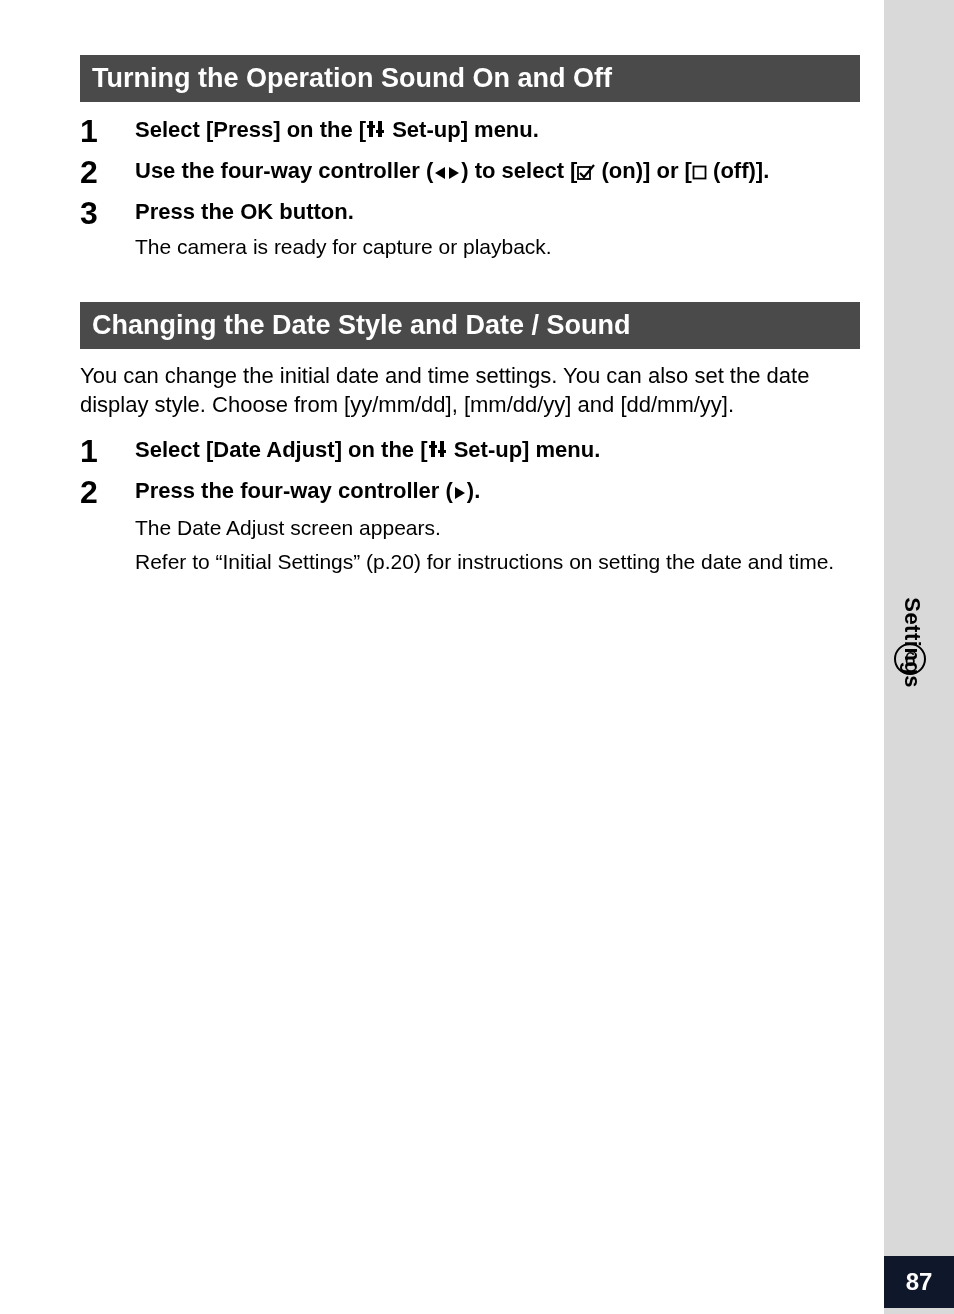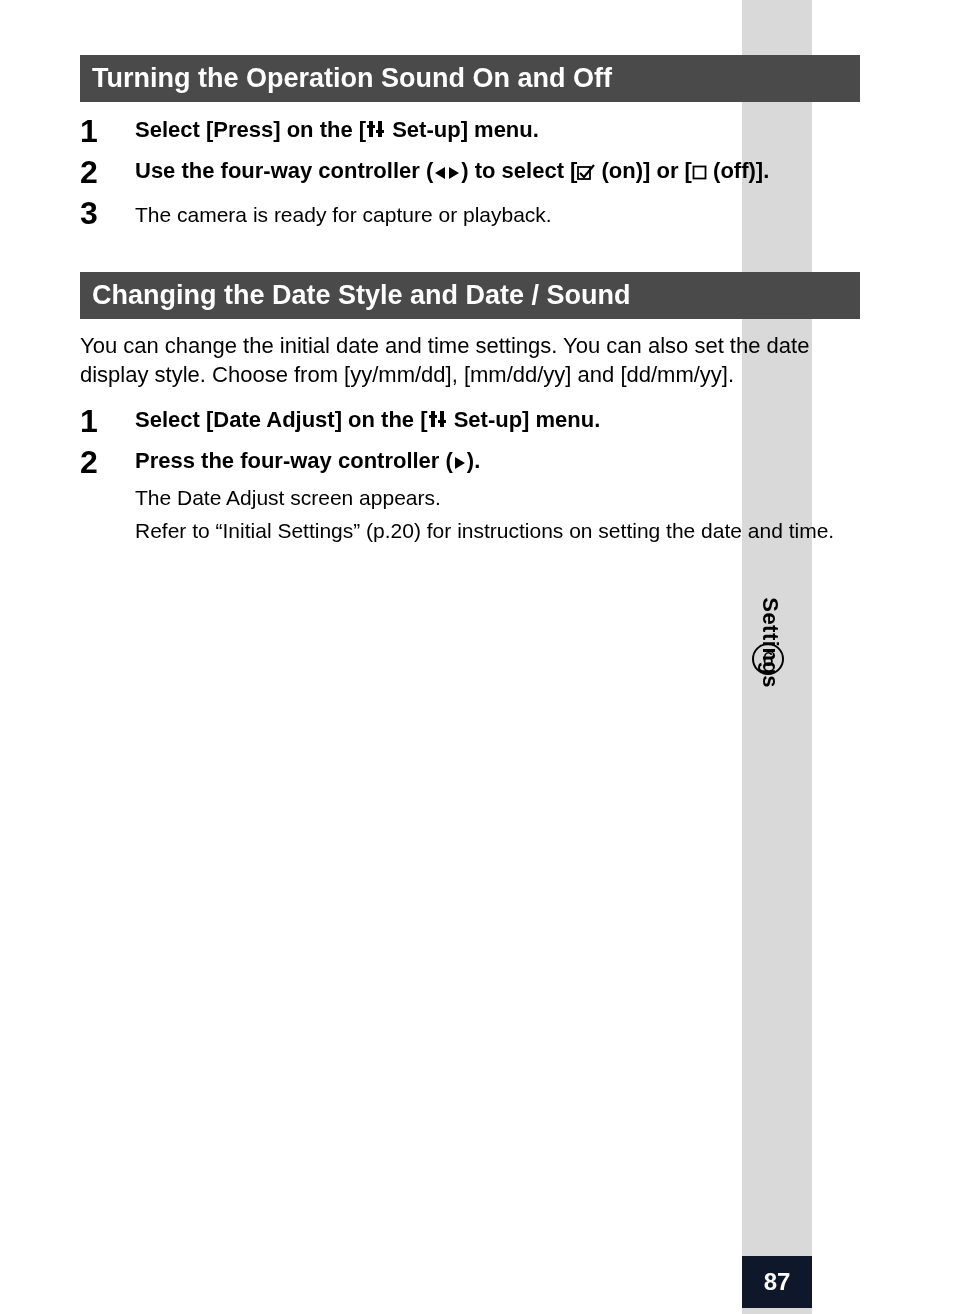--- a/index.html
+++ b/index.html
@@ -1,17 +1,17 @@
 <!DOCTYPE html>
 <html><head>
 <meta charset="utf-8">
 <style>
   * { margin: 0; padding: 0; box-sizing: border-box; }
   html, body { width: 954px; height: 1314px; font-family: Arial, Helvetica, sans-serif; background: #fff; color: #000; }
-  .page { position: relative; width: 812px; height: 1314px; }
+  .page { position: relative; width: 954px; height: 1314px; }
   .content { position: absolute; left: 80px; top: 55px; width: 780px; }
   .section-header { background: #4a4a4a; color: #fff; font-size: 27px; font-weight: bold; padding: 8px 12px; margin-bottom: 12px; }
   .intro { font-size: 22px; margin-bottom: 14px; line-height: 1.35; }
   .step { display: flex; margin-bottom: 6px; }
   .step-num { font-size: 32px; font-weight: bold; width: 55px; flex-shrink: 0; line-height: 1.1; font-family: Arial, Helvetica, sans-serif; }
   .step-body { flex: 1; }
   .step-title { font-size: 22px; font-weight: bold; line-height: 1.45; }
   .step-desc { font-size: 21px; font-weight: normal; margin-top: 4px; line-height: 1.4; }
   .gap { height: 34px; }
   .icon-inline { display: inline-block; vertical-align: -2px; }
@@ -60,20 +60,21 @@
               </svg></span><span> (on)] or [</span><span class="icon-inline"><svg width="15" height="15" viewBox="0 0 15 15">
                 <rect x="1.5" y="1.5" width="12" height="12" fill="none" stroke="#000" stroke-width="1.8"></rect>
               </svg></span><span> (off)].</span>
         </div>
       </div>
     </div>
 
     <div class="step">
       <div class="step-num">3</div>
       <div class="step-body">
+        <div class="step-title">Press the OK button.</div>
         <div class="step-desc">The camera is ready for capture or playback.</div>
       </div>
     </div>
 
     <div class="gap"></div>
 
     <div class="section-header">Changing the Date Style and Date / Sound</div>
     <div class="intro">You can change the initial date and time settings. You can also set the date display style. Choose from [yy/mm/dd], [mm/dd/yy] and [dd/mm/yy].</div>
 
     <div class="step">

